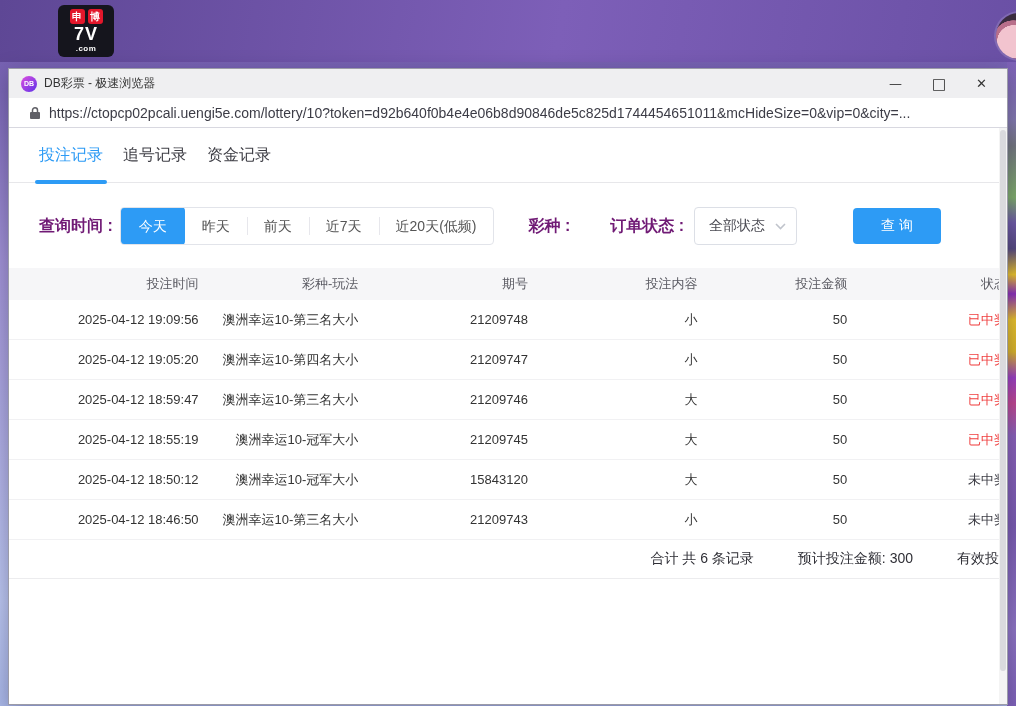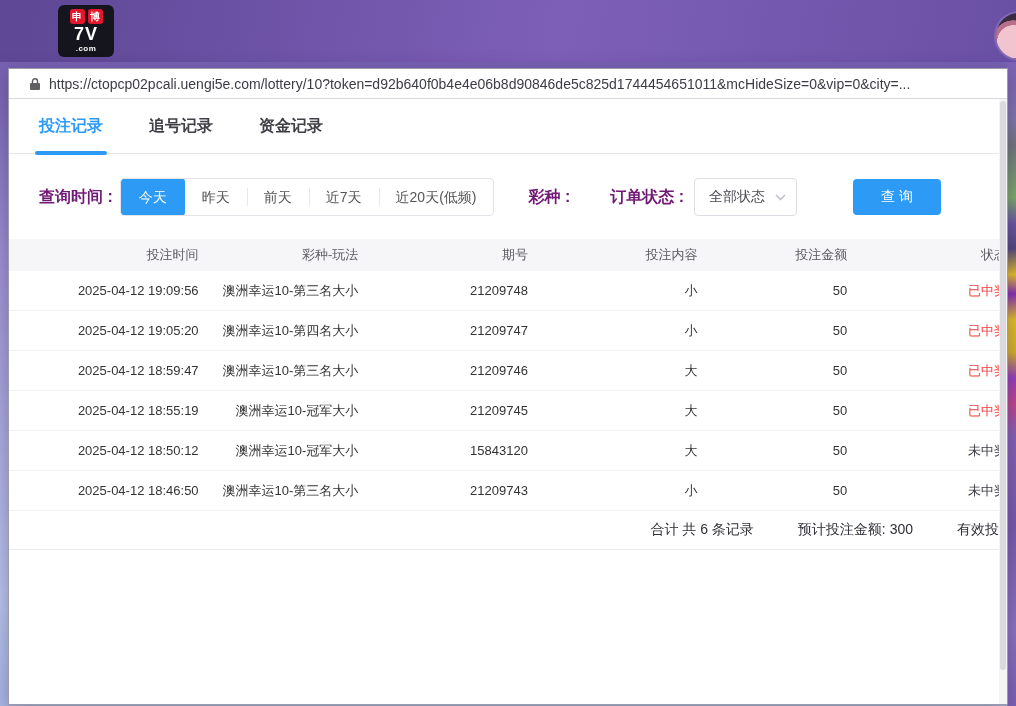--- a/index.html
+++ b/index.html
@@ -61,22 +61,22 @@
   .lock-icon { flex:none; margin-right:8px; display:flex; }
   .url-text { font-size:14px; color:#3c3c46; white-space:nowrap; overflow:hidden; }
 
   .content { position:relative; flex:1 1 auto; background:#fff; overflow:hidden; }
 
   
   .scrollbar { position:absolute; right:0; top:0; width:8px; height:100%; background:#f4f4f4; z-index:5; }
   .scroll-thumb { position:absolute; top:2px; left:1px; width:6px; height:94%; background:#dadade; border-radius:3px; }
 
   
-  .tabs { display:flex; gap:46px; padding:0 0 0 30px; height:55px; align-items:center;
-          border-bottom:1px solid #e7e7ea; position:relative;font-weight:bold; }
+  .tabs { display:flex; gap:20px; padding:0 0 0 30px; height:55px; align-items:center;
+          border-bottom:1px solid #e7e7ea; position:relative; }
   .tab { font-size:16px; color:#3f3f46; cursor:pointer; position:relative; height:100%;
          display:flex; align-items:center; }
   .tab.active { color:var(--accent-blue,#2d9bf5); }
   .tab-underline { position:absolute; bottom:-2px; left:-4px; width:72px; height:4px; border-radius:3px;
                    background:var(--accent-blue,#2d9bf5); }
 
   
   .filters { display:flex; align-items:center; padding:24px 0 0 30px; height:62px; }
   .filter-label { font-size:16px; color:#701a75; white-space:nowrap;font-weight:bold; }
   .seg-group { display:flex; align-items:flex-start; border:1px solid #e2e4ea; border-radius:4px;
@@ -124,20 +124,29 @@
     <div class="logo-main">7V</div>
     <div class="logo-sub">.com</div>
   </div>
   <div class="avatar"></div>
 </div>
 
 <div class="bg-strip-right"></div>
 
 <div class="window">
 
+  <div class="titlebar">
+    <div class="favicon">DB</div>
+    <div class="win-title">DB彩票 - 极速浏览器</div>
+    <div class="win-controls">
+      <span class="win-btn">—</span>
+      <span class="win-btn max">□</span>
+      <span class="win-btn">✕</span>
+    </div>
+  </div>
 
   <div class="addressbar">
     <span class="lock-icon">
       <svg width="12" height="14" viewBox="0 0 12 14">
           <rect x="1" y="6" width="10" height="7" rx="1" fill="#5f5f66"></rect>
           <path d="M3.5 6V4.2a2.5 2.5 0 0 1 5 0V6" fill="none" stroke="#5f5f66" stroke-width="1.5"></path>
         </svg>
     </span>
     <span class="url-text">https://ctopcp02pcali.uengi5e.com/lottery/10?token=d92b640f0b4e4e06b8d90846de5c825d1744454651011&amp;mcHideSize=0&amp;vip=0&amp;city=...</span>
   </div>

